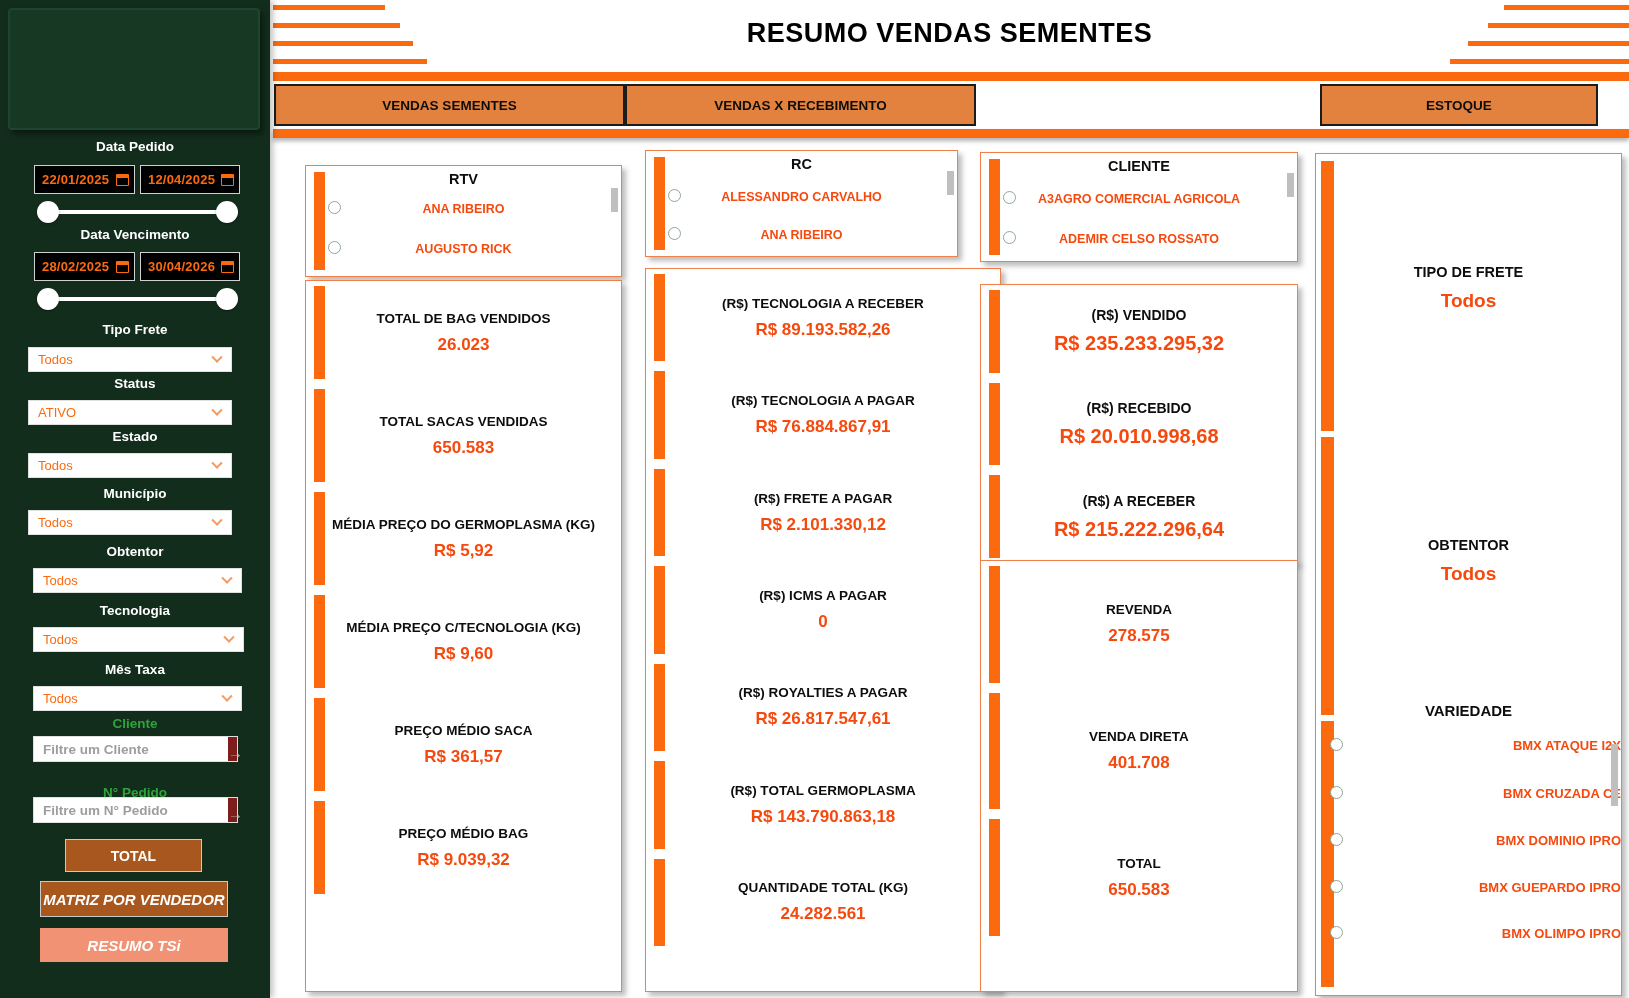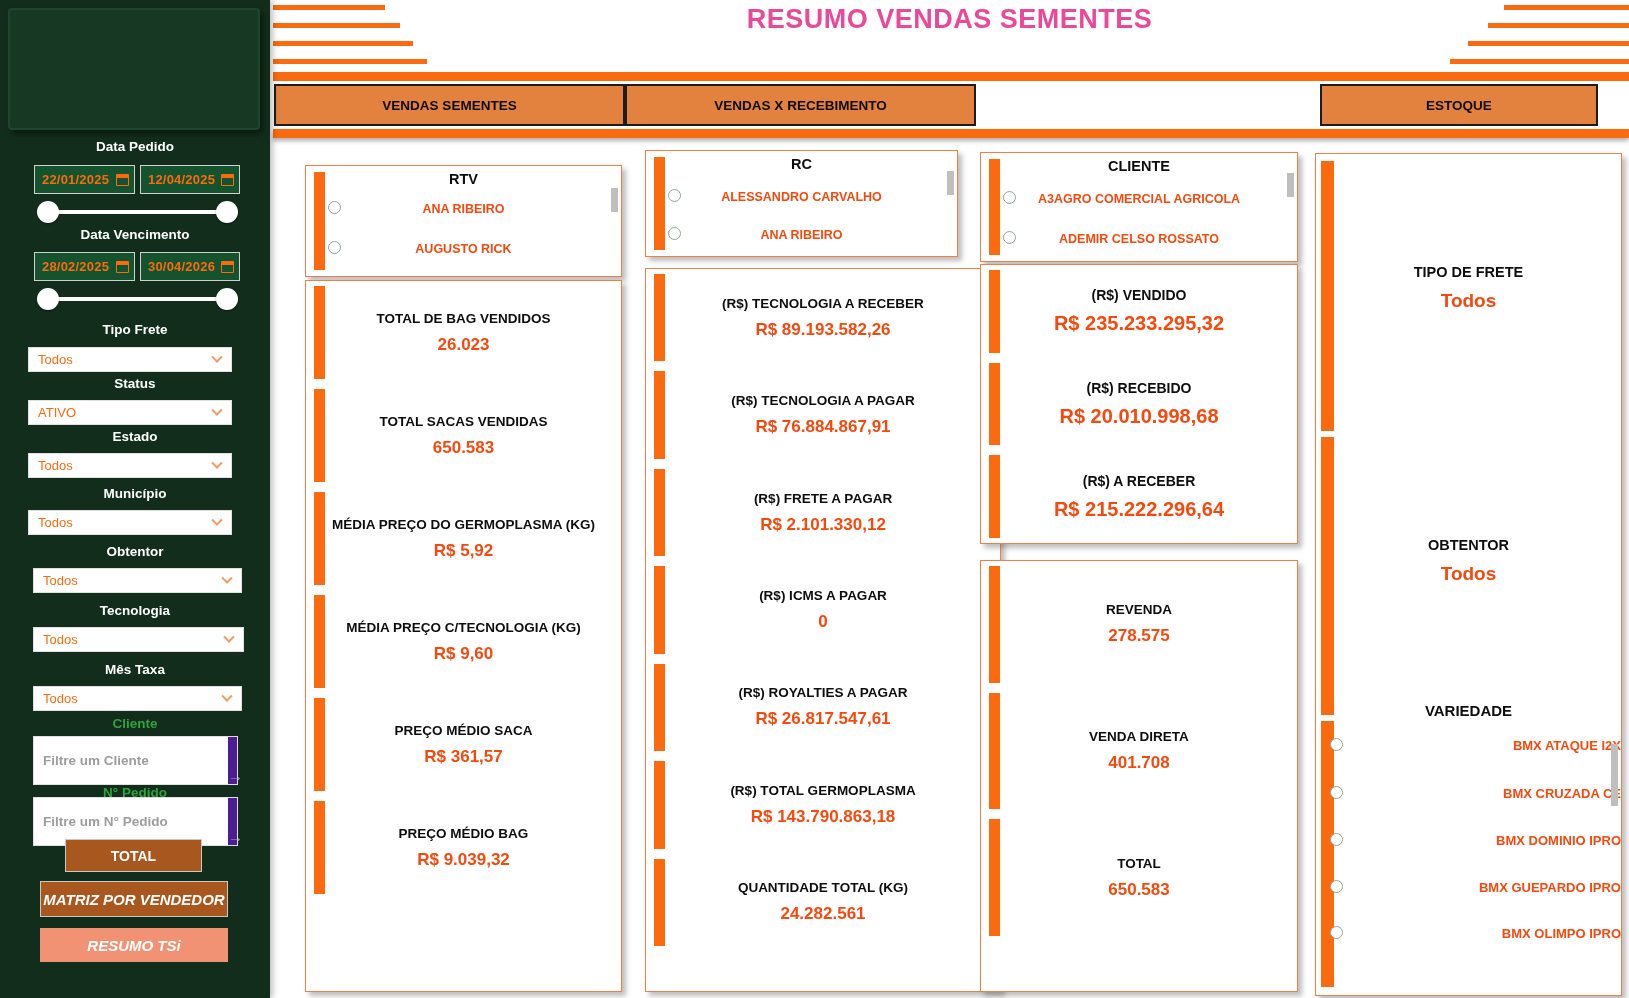--- a/index.html
+++ b/index.html
@@ -17,63 +17,63 @@
     position:absolute; left:8px; top:8px; width:252px; height:122px;
     background:#173823; border:2px solid #1d4530; border-radius:4px;
     box-shadow:3px 4px 6px rgba(0,0,0,.45);
   }
   .side-label {
     position:absolute; left:0; width:270px; text-align:center;
     color:#ffffff; font-weight:bold; font-size:13.5px;
   }
   .green-label { color:#2fa33b; }
   .date-box {
-    position:absolute; height:29px; background:#14532d; border:1px solid #d0d0d0;
+    position:absolute; height:29px; background:#000000; border:1px solid #d0d0d0;
     display:flex; align-items:center; justify-content:space-between; padding:0 5px 0 7px;
   }
   .date-text { color:#fb6a0e; font-weight:bold; font-size:13px; letter-spacing:.2px; }
   .cal {
     width:13px; height:12px; border:1px solid #fb6a0e; border-top:4px solid #fb6a0e;
     border-radius:1px; display:inline-block;
   }
   .slider { position:absolute; left:0; width:270px; height:22px; }
   .track { position:absolute; left:48px; right:43px; top:9px; height:4px; background:#ffffff; border-radius:2px; }
   .knob { position:absolute; top:0; width:22px; height:22px; background:#ffffff; border-radius:50%; box-shadow:0 1px 2px rgba(0,0,0,.4); }
   .select {
     position:absolute; height:25px; background:#ffffff; border:1px solid #e0e0e0;
     display:flex; align-items:center; justify-content:space-between; padding:0 10px 0 9px;
   }
   .sel-val { color:#fb6a0e; font-size:13px; }
   .chev {
     width:8px; height:8px; border-right:2px solid #f49a62; border-bottom:2px solid #f49a62;
     transform:rotate(45deg) translate(-2px,-2px); display:inline-block;
   }
   .search {
-    position:absolute; left:33px; width:205px; height:49px; background:#4c1d95;
+    position:absolute; left:33px; width:205px; height:26px; background:#7f1d1d;
     border:1px solid #e0e0e0; display:flex; align-items:flex-end;
   }
   .search input {
     border:none; outline:none; flex:1; height:100%; padding:0 4px 0 9px;
     font-family:"Liberation Sans", sans-serif; font-size:13.5px; font-weight:bold; color:#555;
   }
   .search input::placeholder { color:#9d9d9d; font-weight:bold; }
   .arrow { color:#a8a8a8; font-size:15px; padding-right:8px; }
   .side-btn {
     position:absolute; border:1px solid #c9c9c9; color:#ffffff; font-weight:bold;
     display:flex; align-items:center; justify-content:center; cursor:pointer;
     font-family:"Liberation Sans", sans-serif;
   }
   .btn-brown { background:#a8571e; }
   .btn-salmon { background:#f09273; border:none; }
   .italic { font-style:italic; }
   
   .stripe { position:absolute; height:5px; background:#fb6a0e; }
   .page-title {
-    position:absolute; left:270px; top:4px; width:1359px; text-align:center;
-    color:#ec4899; font-size:27px; font-weight:bold; letter-spacing:.5px;
+    position:absolute; left:270px; top:18px; width:1359px; text-align:center;
+    color:#000000; font-size:27px; font-weight:bold; letter-spacing:.5px;
   }
   .strip-bar { position:absolute; left:273px; width:1356px; height:9px; background:#fb6a0e; }
   .tab {
     position:absolute; top:84px; height:42px; background:#e2823e; border:2px solid #1c1c1c;
     display:flex; align-items:center; justify-content:center;
     color:#0d0d0d; font-weight:bold; font-size:13.5px; cursor:pointer;
   }
   
   .card {
     position:absolute; background:#ffffff; border:1px solid #f08048;
@@ -335,21 +335,21 @@
       <span class="radio"></span>
       <span class="li-text">A3AGRO COMERCIAL AGRICOLA</span>
     </div>
     <div class="list-item" style="top:76px">
       <span class="radio"></span>
       <span class="li-text">ADEMIR CELSO ROSSATO</span>
     </div>
     <div class="sb-thumb" style="right:3px;top:20px;height:24px"></div>
   </div>
 
-  <div class="card kpi-card big-label big-value" style="left:980px;top:264px;width:318px;height:280px">
+  <div class="card kpi-card big-label big-value" style="left:980px;top:284px;width:318px;height:280px">
     <div class="kpi">
       <div class="vbar"></div>
       <div class="kpi-label">(R$) VENDIDO</div>
       <div class="kpi-value">R$ 235.233.295,32</div>
     </div>
     <div class="kpi">
       <div class="vbar"></div>
       <div class="kpi-label">(R$) RECEBIDO</div>
       <div class="kpi-value">R$ 20.010.998,68</div>
     </div>

